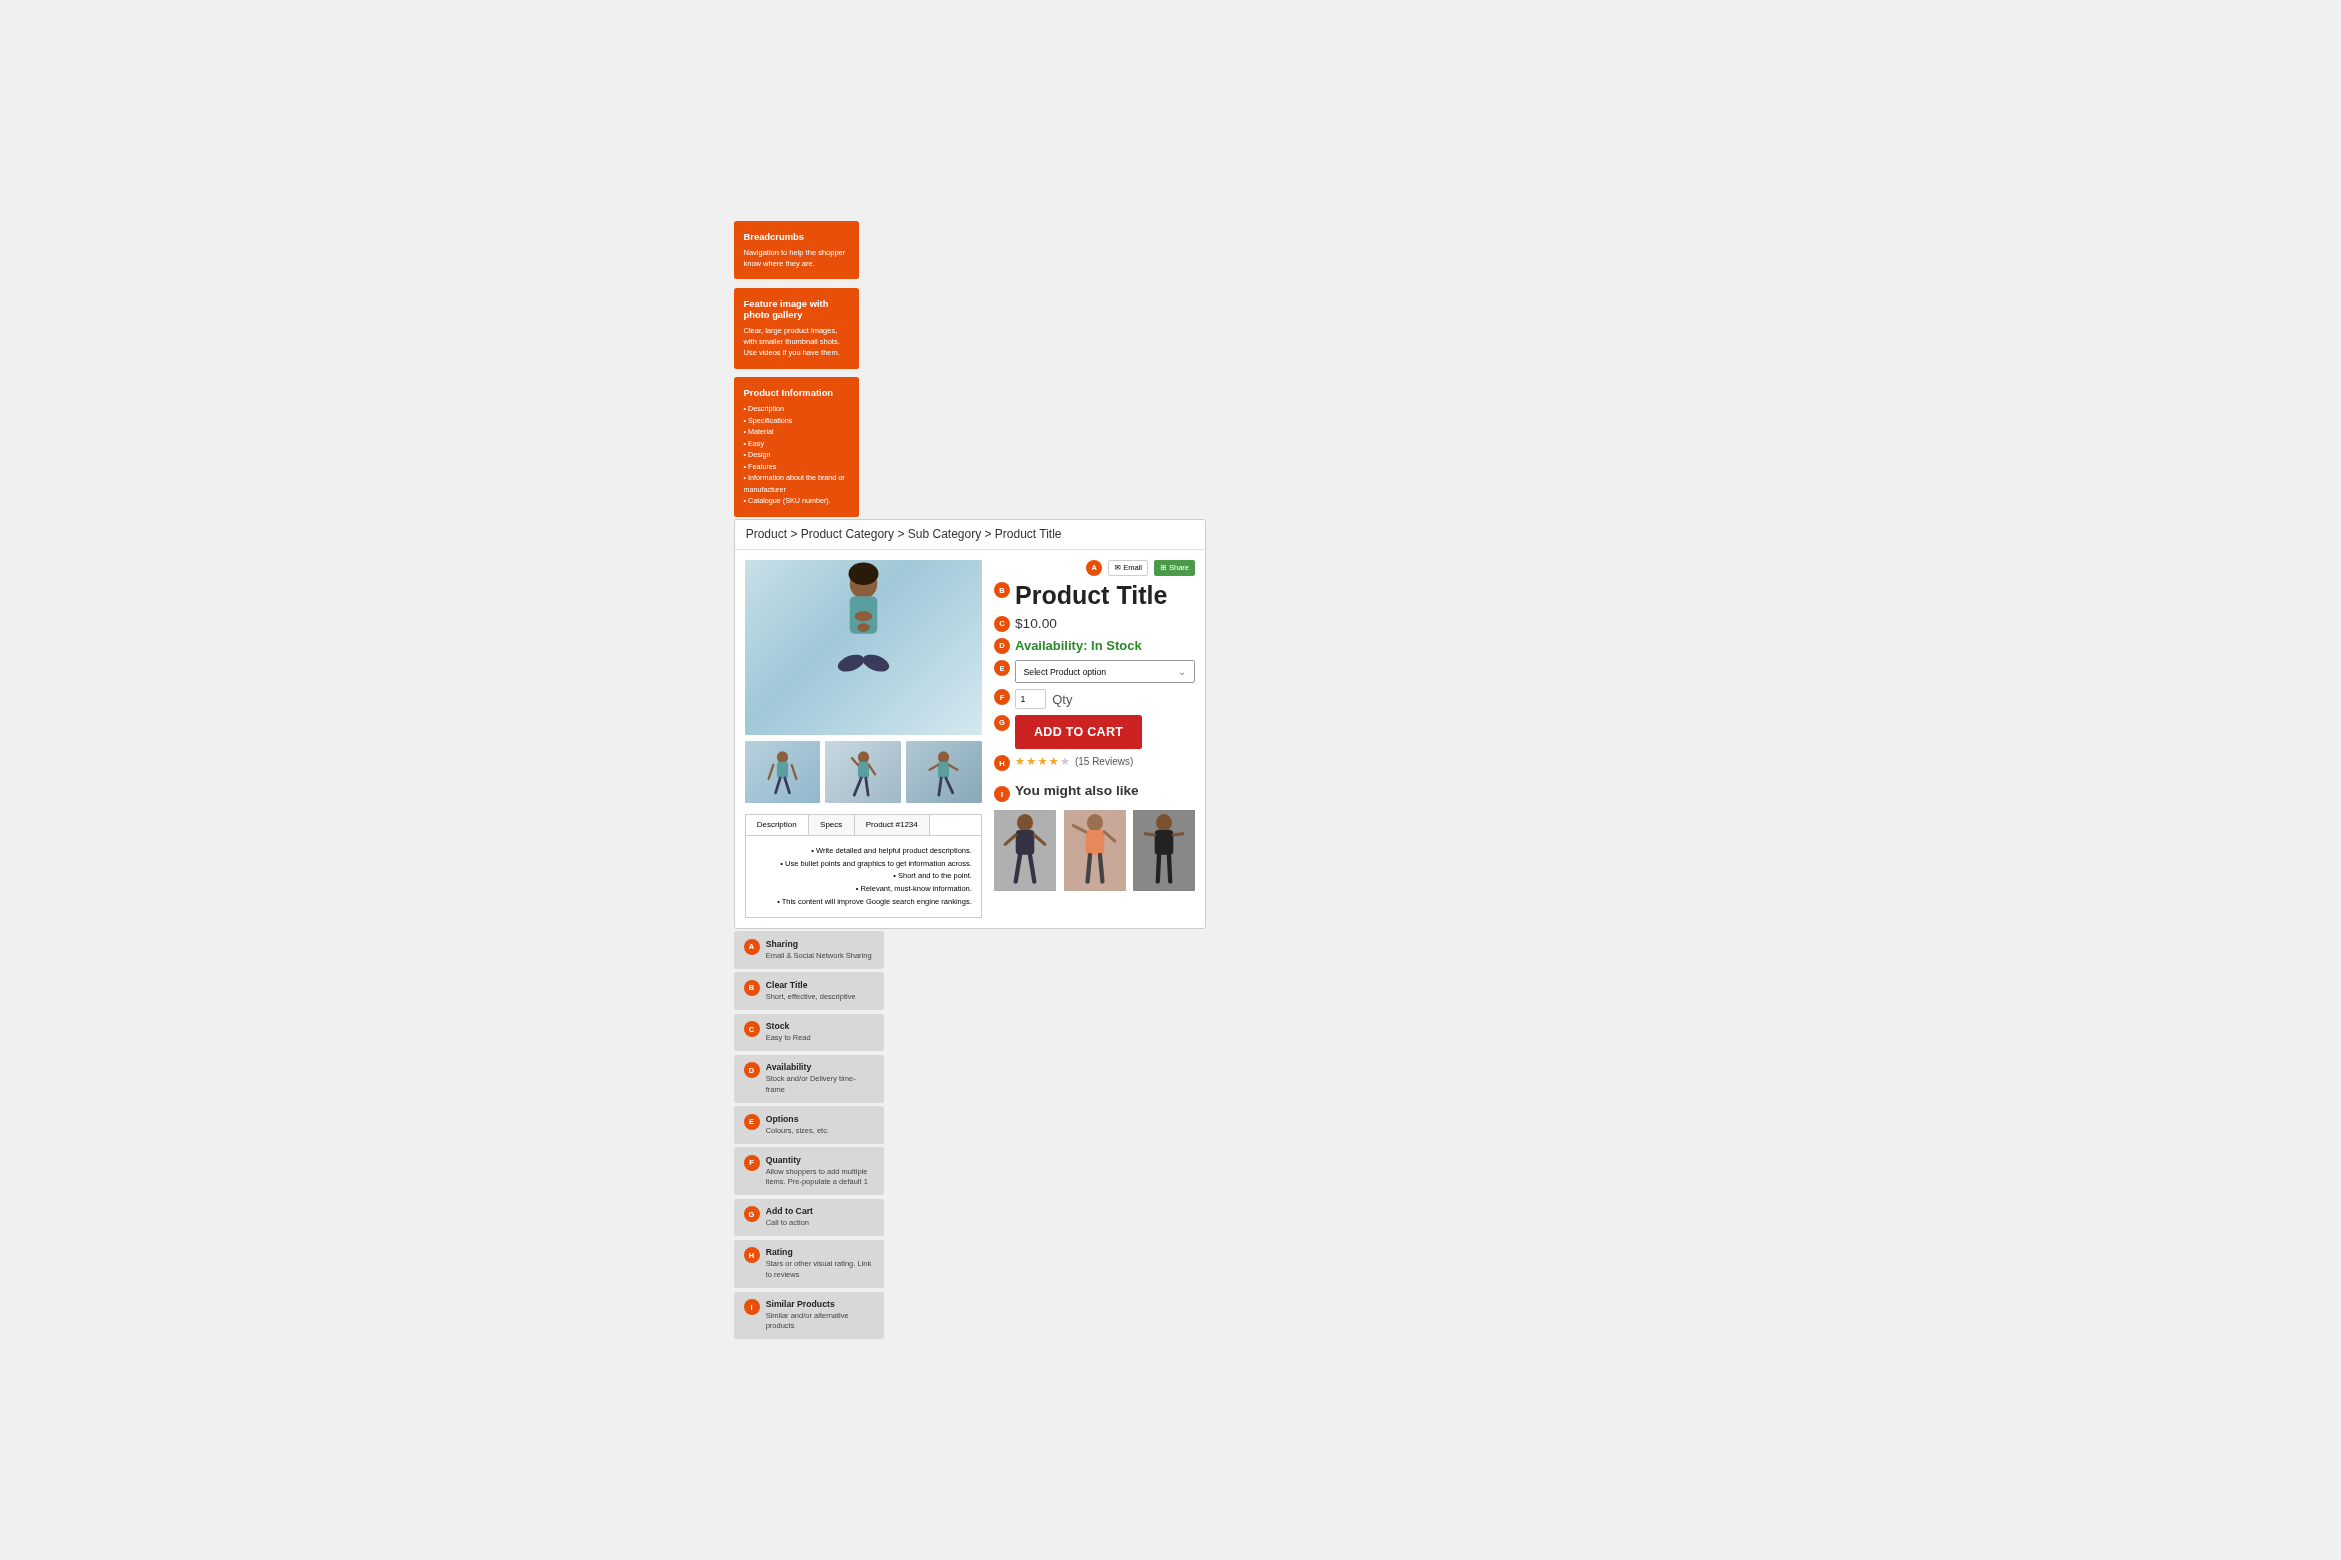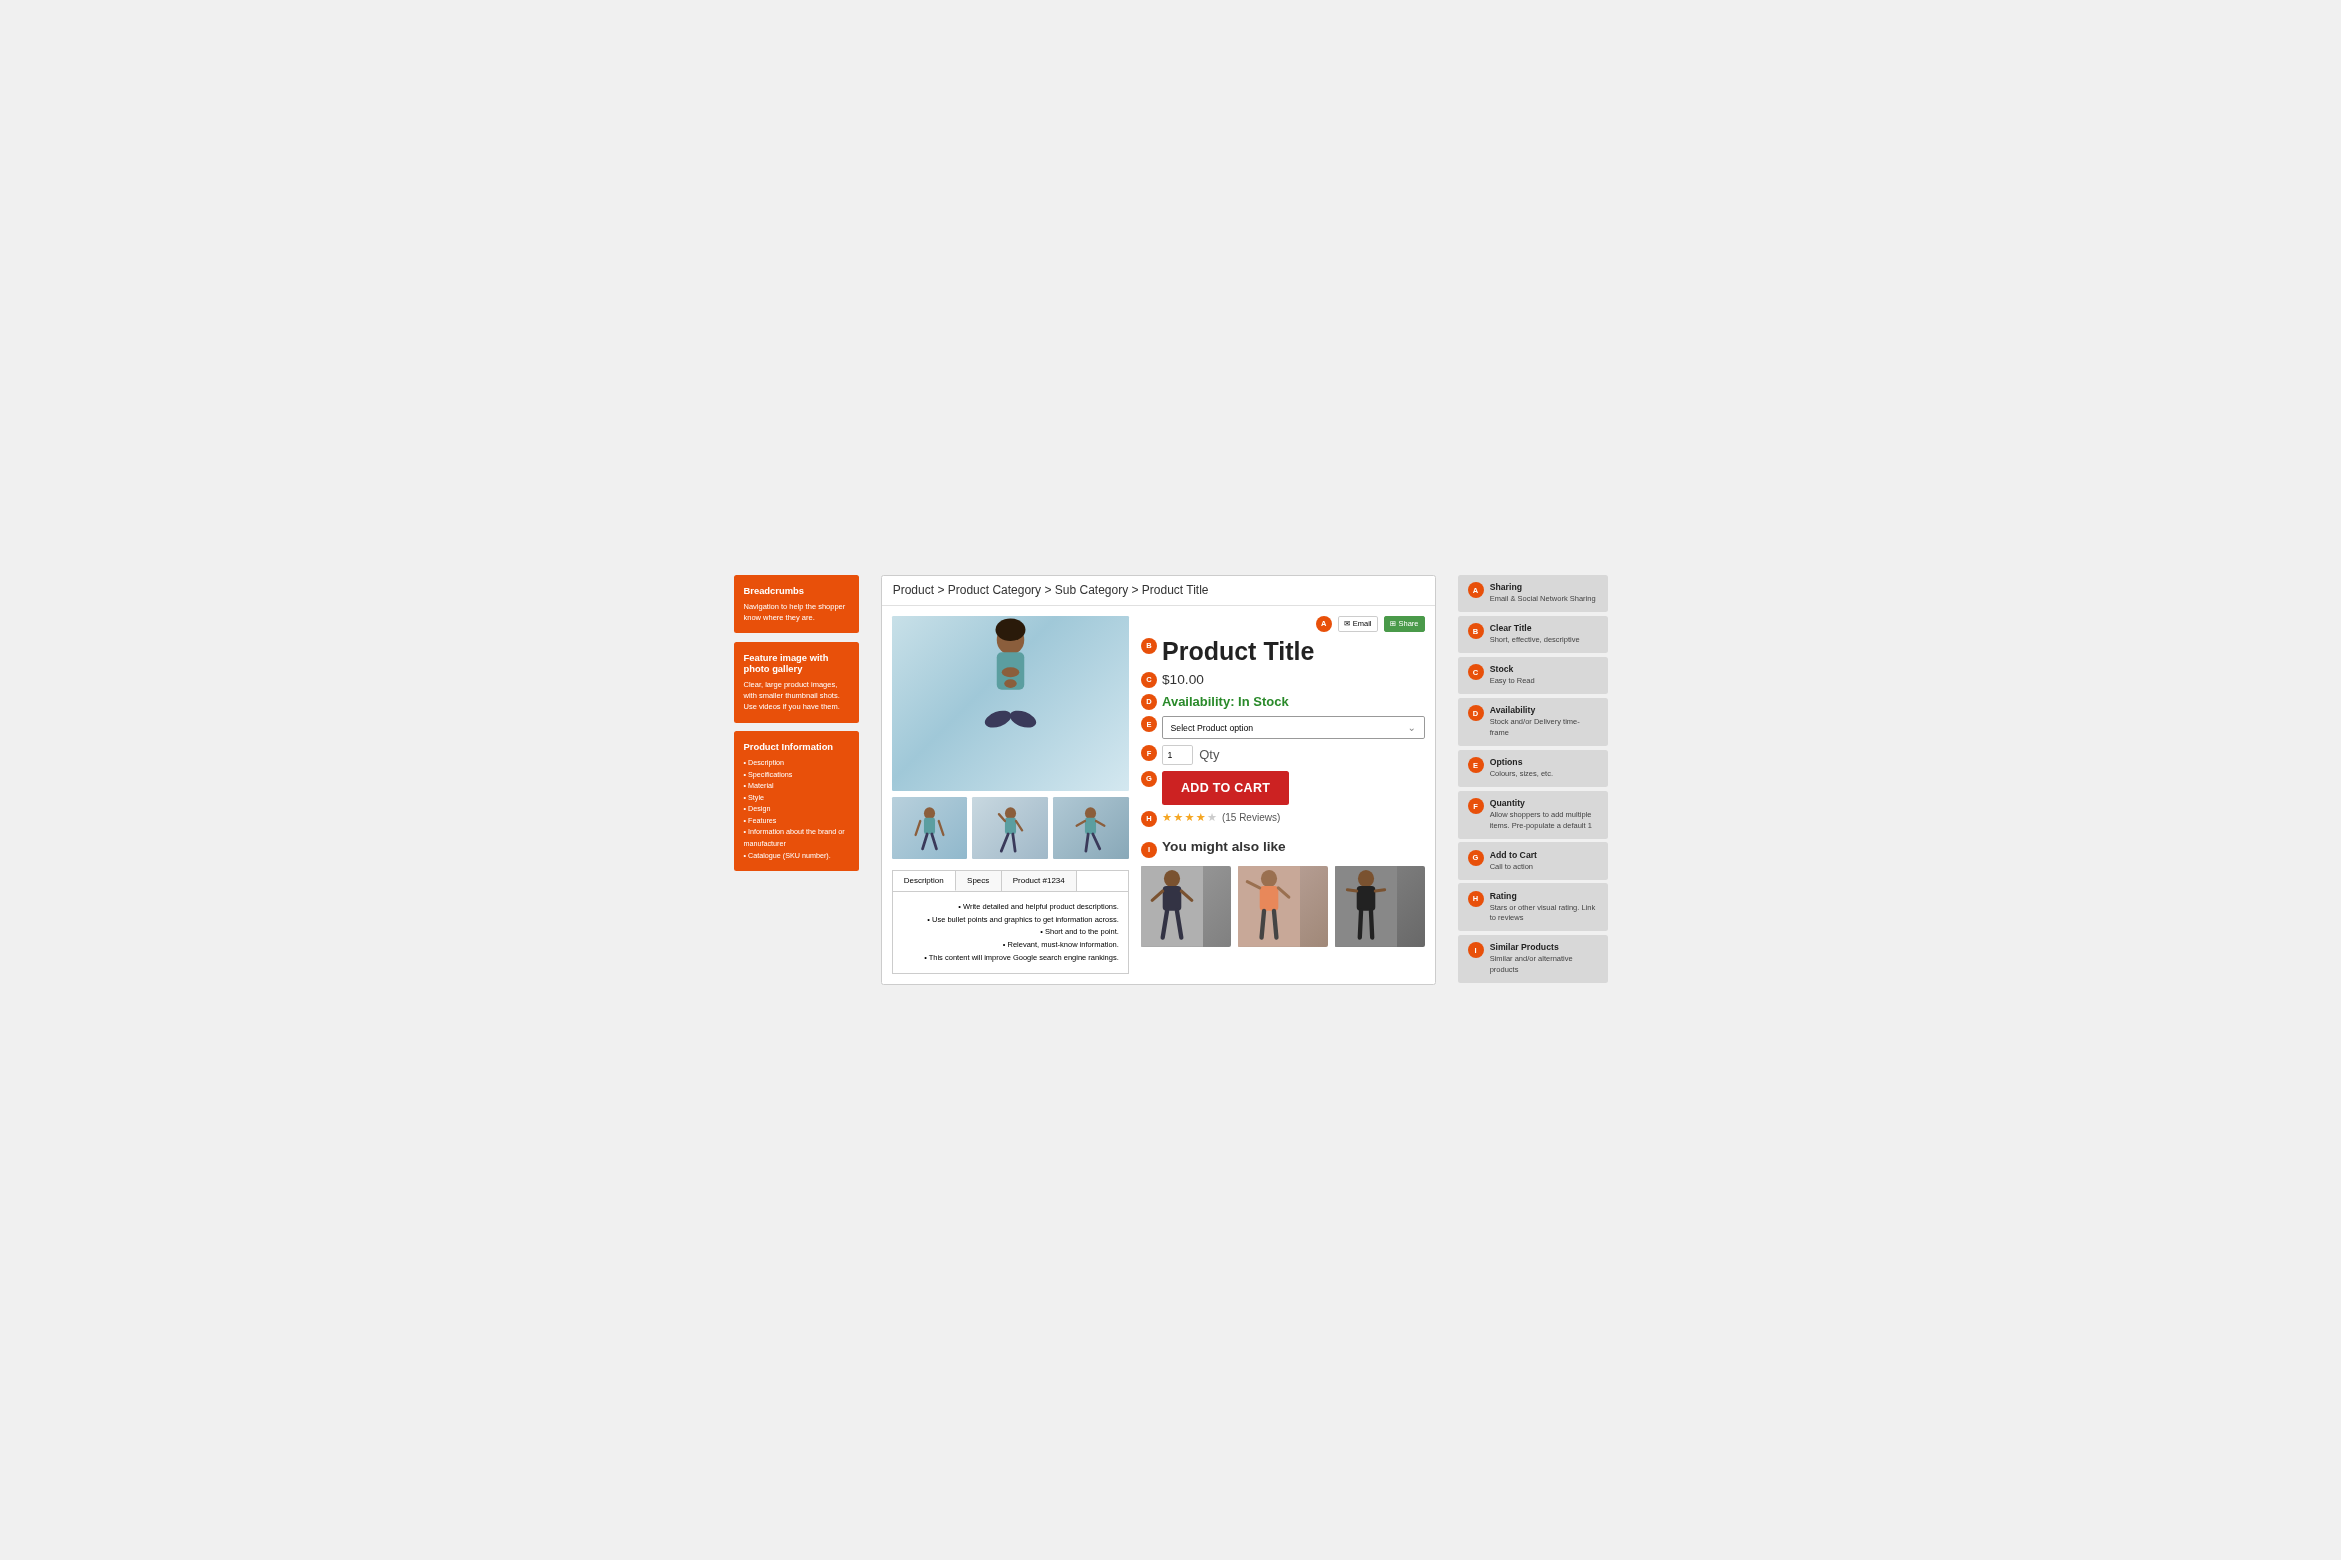--- a/index.html
+++ b/index.html
@@ -7,22 +7,22 @@
       font-family: Arial, sans-serif;
       background: #f0f0f0;
       min-height: 100vh;
       display: flex;
       align-items: center;
       justify-content: center;
       padding: 12.5px;
     }
     .outer-container {
       display: flex;
-      flex-direction: row;
-      gap: 22px;
+      flex-direction: column;
+      gap: 2px;
       max-width: 874px;
       width: 100%;
       align-items: flex-start;
     }
     
     .left-sidebar {
       display: flex;
       flex-direction: column;
       gap: 8.7px;
       width: 125px;
@@ -350,21 +350,21 @@
       <h3>Feature image with photo gallery</h3>
       <p>Clear, large product images, with smaller thumbnail shots. Use videos if you have them.</p>
     </div>
 
     <div class="left-card">
       <h3>Product Information</h3>
       <ul>
         <li>Description</li>
         <li>Specifications</li>
         <li>Material</li>
-        <li>Style</li>
+        <li>Easy</li>
         <li>Design</li>
         <li>Features</li>
         <li>Information about the brand or manufacturer</li>
         <li>Catalogue (SKU number).</li>
       </ul>
     </div>
 
   </div>
 
   <div class="main-product">

